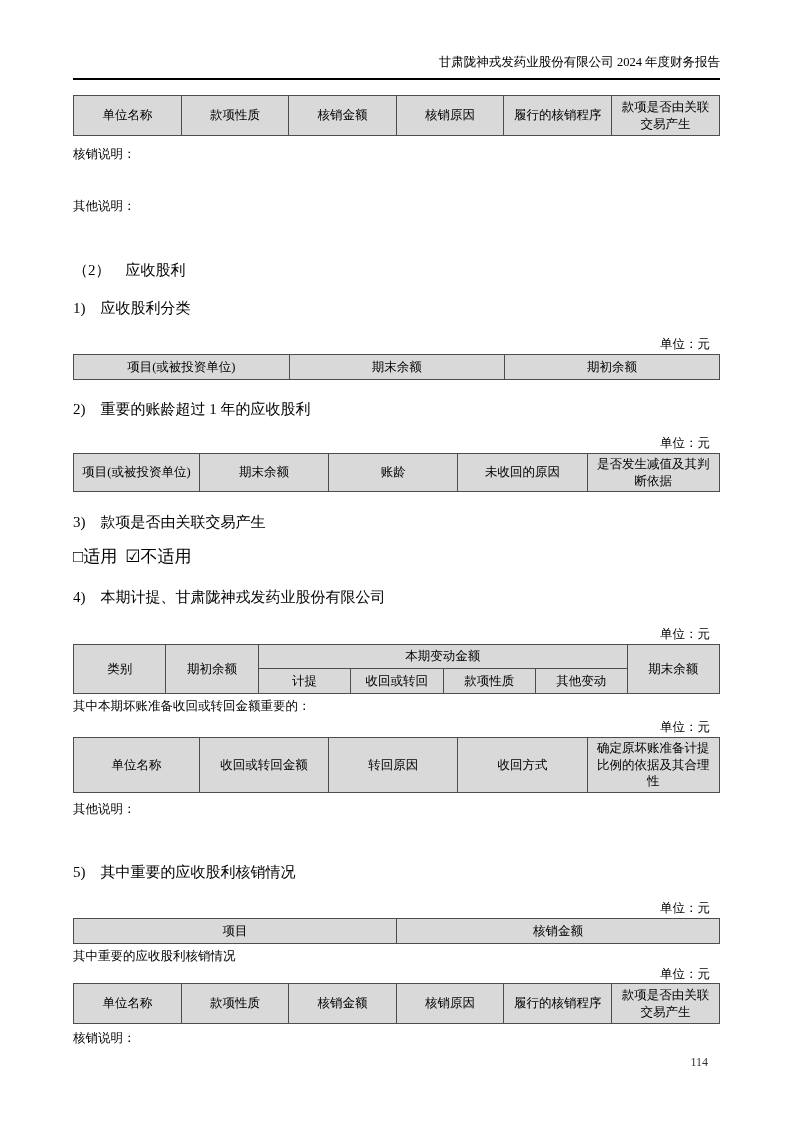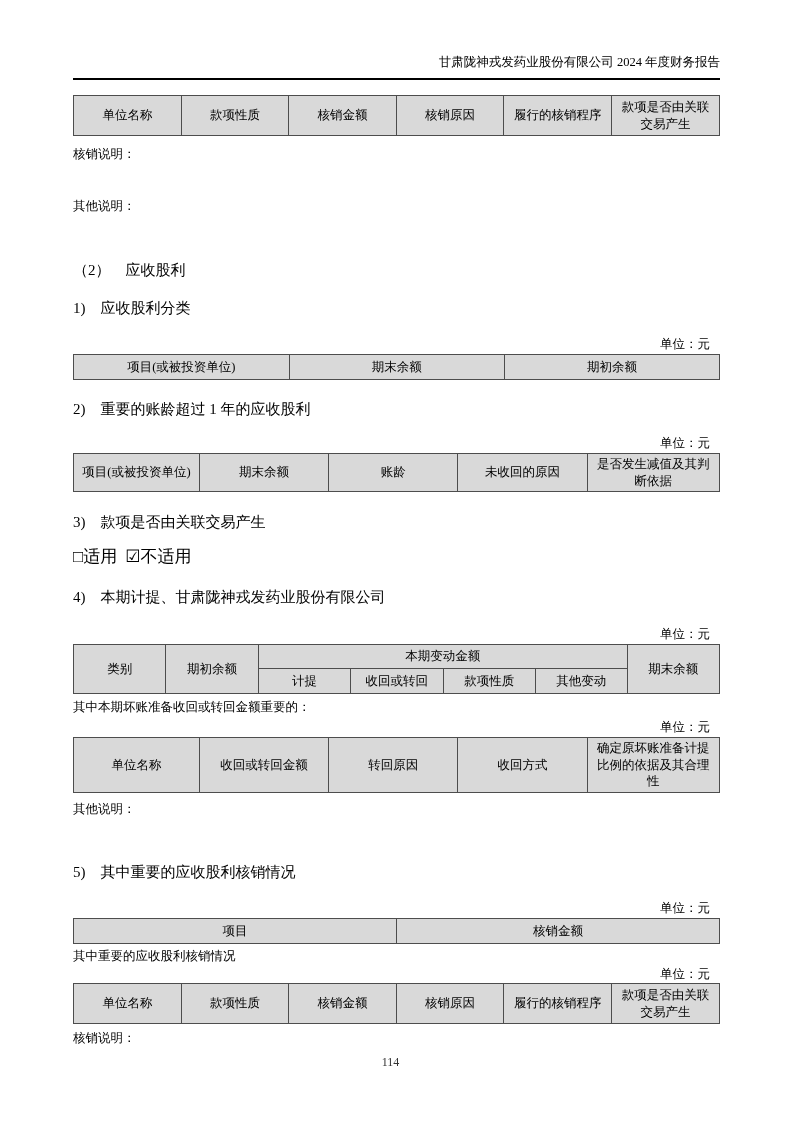--- a/index.html
+++ b/index.html
@@ -57,41 +57,41 @@
   .t1 th, .t7 th { height:40px; }
   .t2 th, .t6 th { height:25px; }
   .t3 th { height:38px; }
   .t4 tr.r1 th { height:24px; }
   .t4 tr.r2 th { height:25px; }
   .t5 th { height:55px; }
   .check-row { font-size:17px; line-height:16px; }
   .check-row .box { display:inline-block; }
   .check-row .grp2 { margin-left:8px; }
   .page-number {
-    text-align:center;
+    text-align:right;
     font-size:12px;
     line-height:16px;
     padding-right:12px;
     color:#333;
   }
   
   .mt-table1   { margin-top:15px; }
   .mt-note1    { margin-top:10px; }
   .mt-note2    { margin-top:36px; }
   .mt-sec2     { margin-top:48px; }
   .mt-h1       { margin-top:22px; }
   .mt-unit1    { margin-top:20px; }
   .mt-tbl      { margin-top:2px; }
   .mt-h2       { margin-top:21px; }
   .mt-unit2    { margin-top:18px; }
   .mt-h3       { margin-top:22px; }
   .mt-check    { margin-top:19px; }
   .mt-h4       { margin-top:24px; }
   .mt-unit3    { margin-top:21px; }
-  .mt-note3    { margin-top:5px; }
+  .mt-note3    { margin-top:5px;font-family:Liberation Mono, monospace; }
   .mt-unit4    { margin-top:4px; }
   .mt-note4    { margin-top:8px; }
   .mt-h5       { margin-top:47px; }
   .mt-unit5    { margin-top:20px; }
   .mt-note5    { margin-top:4px; }
   .mt-unit6    { margin-top:2px; }
   .mt-table7   { margin-top:1px; }
   .mt-note6    { margin-top:6px; }
   .mt-pagenum  { margin-top:8px; }
 </style>

